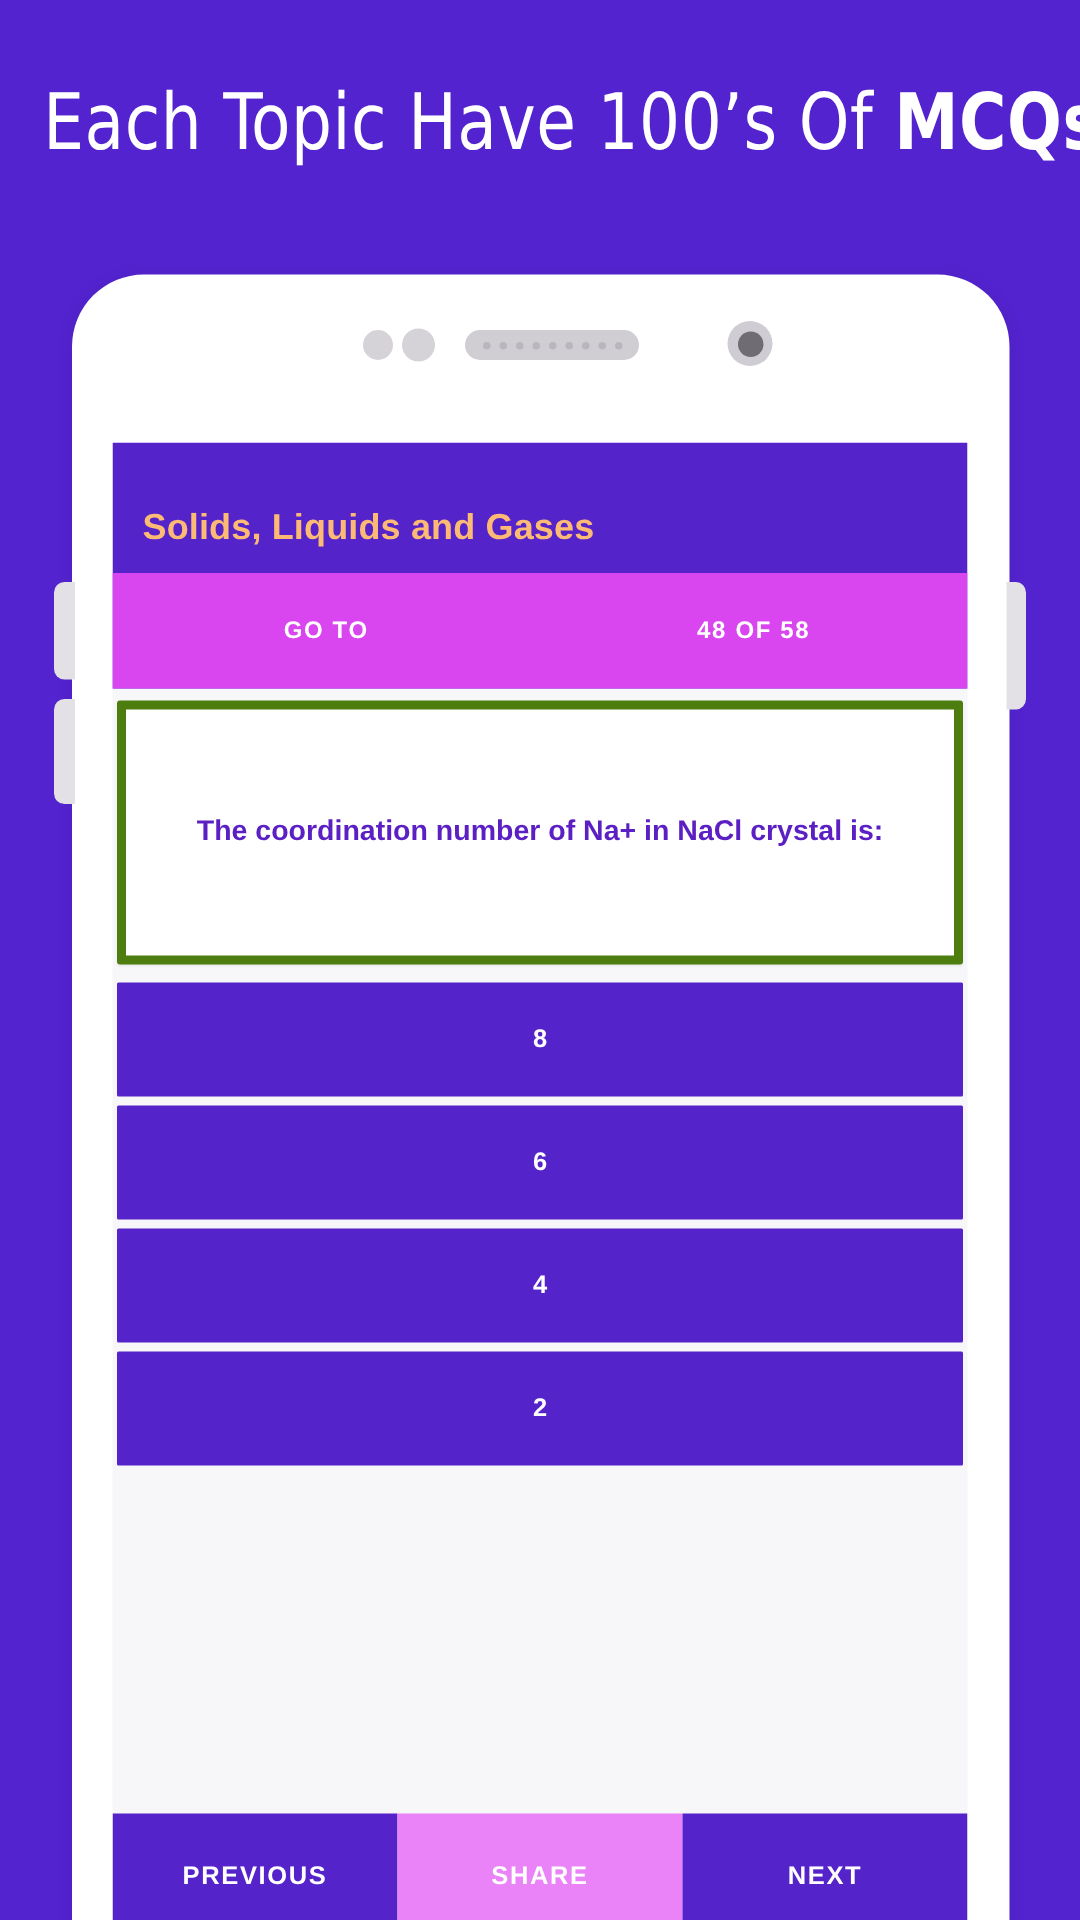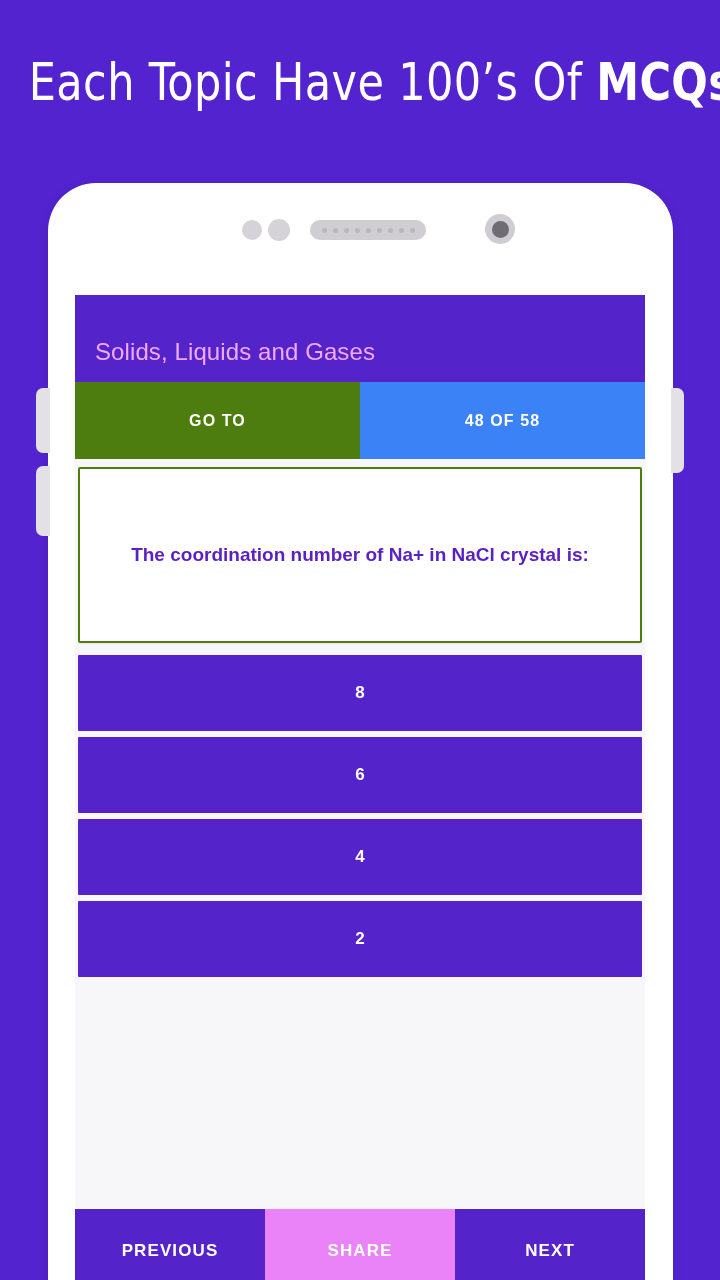--- a/index.html
+++ b/index.html
@@ -142,51 +142,51 @@
 
   .app-bar {
     height: 87px;
     background: #5523ca;
     display: flex;
     align-items: flex-end;
     padding: 0 0 16px 20px;
     box-sizing: border-box;
   }
   .app-title {
-    color: #f0abfc;
+    color: #fdba74;
     font-size: 24px;
-    font-weight: 400;
+    font-weight: 700;
     letter-spacing: 0.1px;
   }
 
   .tab-bar {
     display: flex;
     height: 77px;
     background: #5523ca;
   }
   .tab {
     flex: 1 1 0;
     display: flex;
     align-items: center;
     justify-content: center;
     color: #ffffff;
     font-size: 16px;
     font-weight: 700;
     letter-spacing: 1.1px;
-    background: #4d7c0f;
+    background: #d946ef;
   }
   .tab.active {
-    background: #3b82f6;
+    background: #d946ef;
   }
 
   .question-card {
     margin: 8px 3px 0 3px;
     height: 176px;
     background: #ffffff;
-    border: 2px solid #4d7c0f;
+    border: 6px solid #4d7c0f;
     border-radius: 2px;
     box-shadow: 0 1px 2px rgba(0,0,0,0.07);
     display: flex;
     align-items: center;
     justify-content: center;
     box-sizing: border-box;
     padding: 0 14px;
   }
   .question-text {
     color: #5b1fc4;

